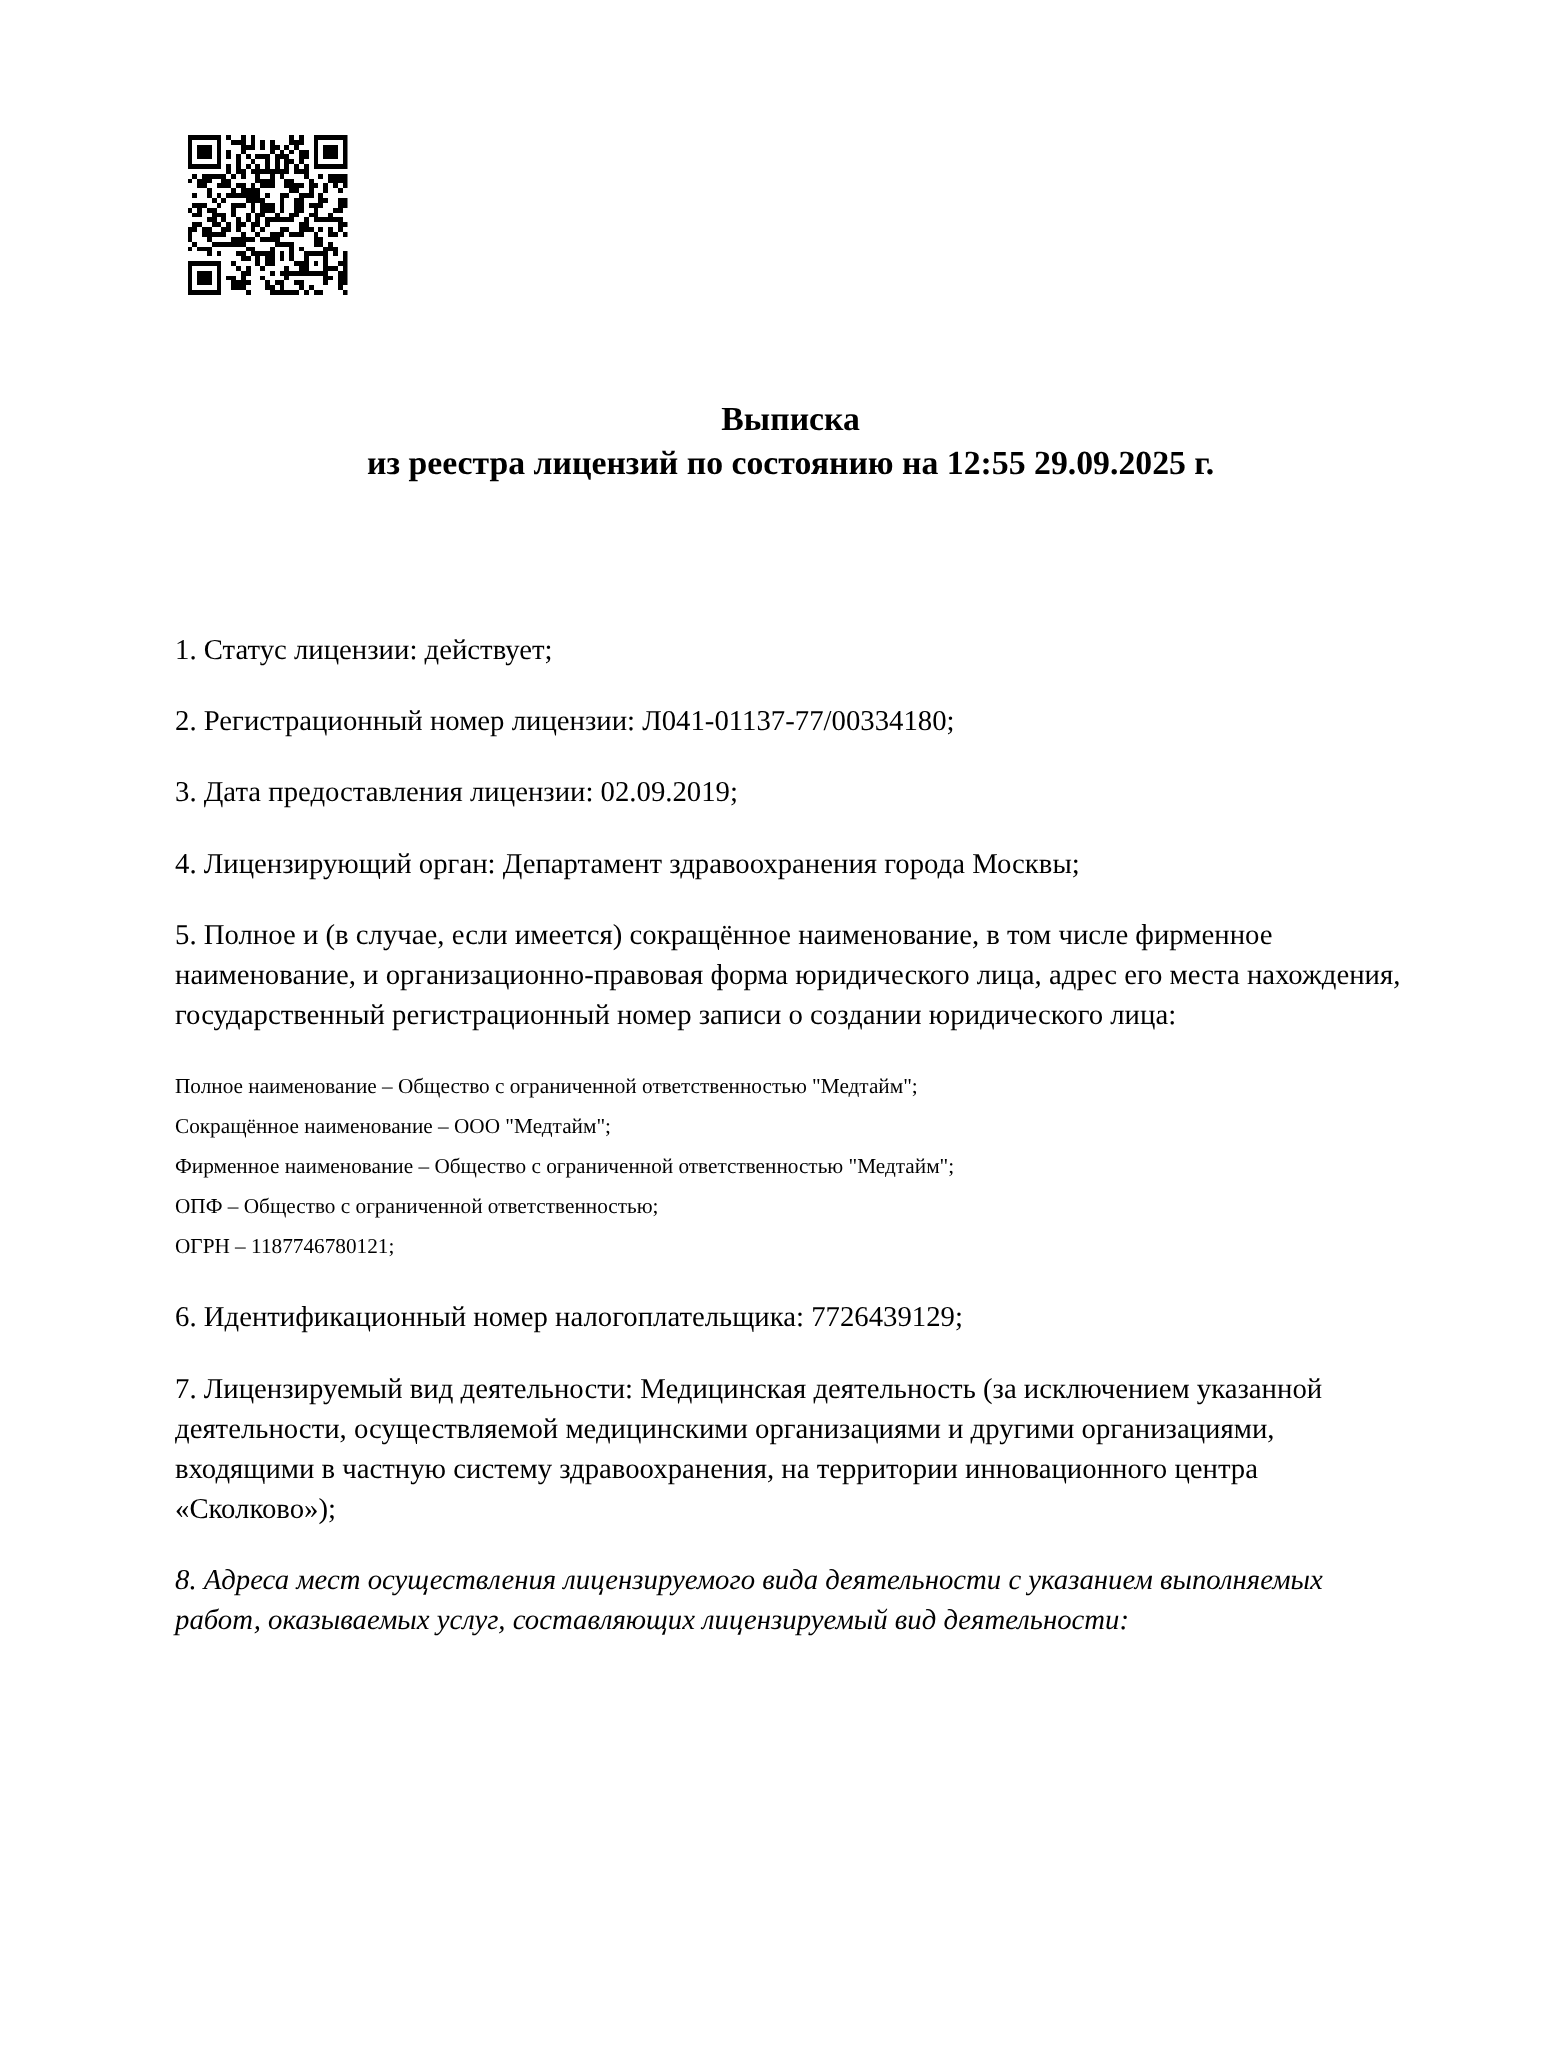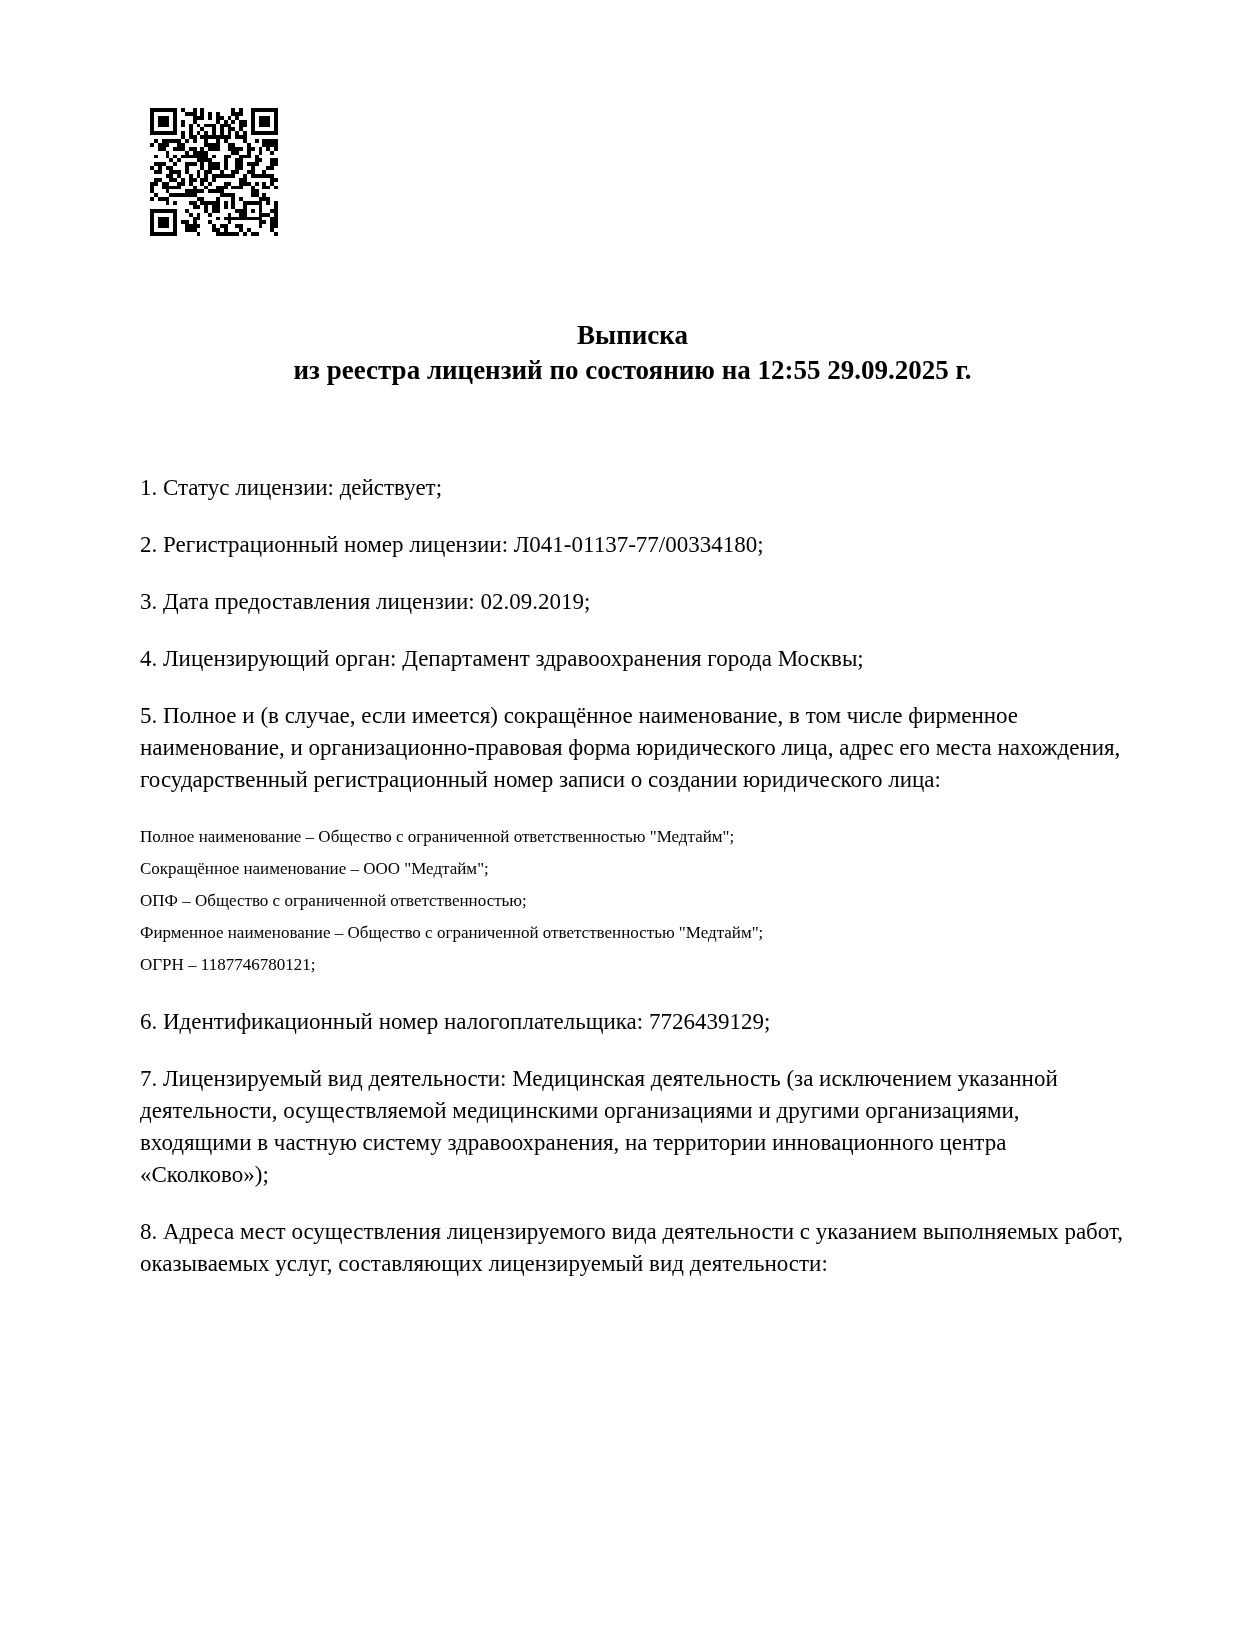--- a/index.html
+++ b/index.html
@@ -34,29 +34,29 @@
     font-size: 27px;
     line-height: 35px;
   }
   .doc-subtitle {
     text-align: right;
     font-size: 19px;
     line-height: 26px;
     margin-top: 20px;
   }
   .body-text {
-    margin-top: 84px;
+    margin-top: 116px;
   }
   .para {
     font-size: 23px;
     line-height: 32px;
     margin: 0 0 25px 0;
     text-align: left;
   }
-  .para:last-child { margin-bottom: 0; }
+  .para:last-child { margin-bottom: 0; font-style: italic; }
   .org-line {
     font-size: 17px;
     line-height: 32px;
   }
 </style>
 </head>
 <body>
 
 <svg class="qr" id="qr-svg" viewBox="0 0 33 33" shape-rendering="crispEdges" aria-hidden="true">
     <rect x="0" y="0" width="1" height="1" fill="#000"></rect>
@@ -603,22 +603,22 @@
 
     <p class="para">3. Дата предоставления лицензии: 02.09.2019;</p>
 
     <p class="para">4. Лицензирующий орган: Департамент здравоохранения города Москвы;</p>
 
     <p class="para">5. Полное и (в случае, если имеется) сокращённое наименование, в том числе фирменное наименование, и организационно-правовая форма юридического лица, адрес его места нахождения, государственный регистрационный номер записи о создании юридического лица:</p>
 
     <div class="para">
       <div class="org-line">Полное наименование – Общество с ограниченной ответственностью "Медтайм";</div>
       <div class="org-line">Сокращённое наименование – ООО "Медтайм";</div>
+      <div class="org-line">Фирменное наименование – Общество с ограниченной ответственностью "Медтайм";</div>
       <div class="org-line">ОПФ – Общество с ограниченной ответственностью;</div>
-      <div class="org-line">Фирменное наименование – Общество с ограниченной ответственностью "Медтайм";</div>
       <div class="org-line">ОГРН – 1187746780121;</div>
     </div>
 
     <p class="para">6. Идентификационный номер налогоплательщика: 7726439129;</p>
 
     <p class="para">7. Лицензируемый вид деятельности: Медицинская деятельность (за исключением указанной деятельности, осуществляемой медицинскими организациями и другими организациями, входящими в частную систему здравоохранения, на территории инновационного центра «Сколково»);</p>
 
     <p class="para">8. Адреса мест осуществления лицензируемого вида деятельности с указанием выполняемых работ, оказываемых услуг, составляющих лицензируемый вид деятельности:</p>
 
   </div>

